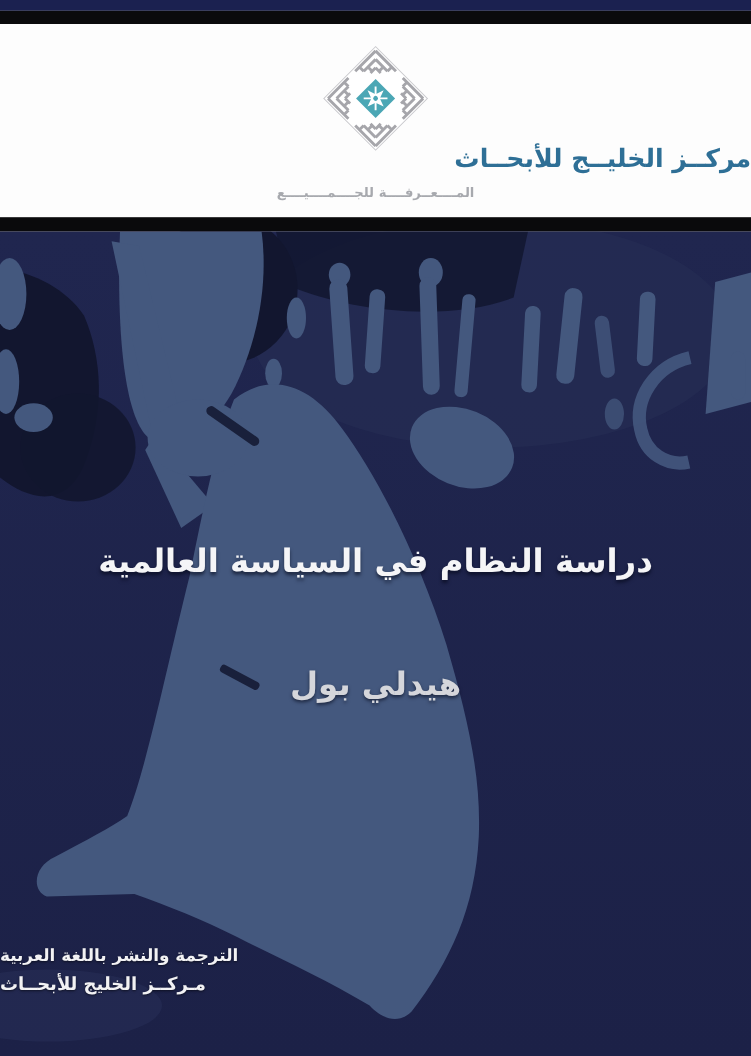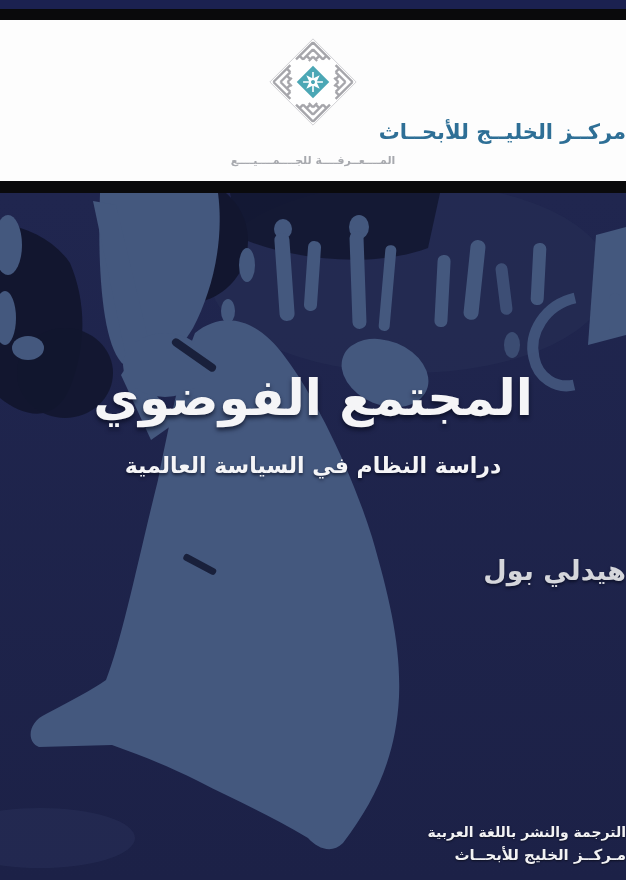--- a/index.html
+++ b/index.html
@@ -40,31 +40,31 @@
   .ph-mid{ fill:var(--photo-mid,#283057); }
   .ph-curve{ stroke:var(--photo-light,#44587e); fill:none; }
 
   .title{ position:absolute; top:176px; left:0; width:100%; margin:0;
     text-align:center; direction:rtl;
     font-size:50px; font-weight:bold; letter-spacing:-1px;
     color:var(--title-white,#f5f5f7);
     text-shadow:0 3px 4px rgba(4,7,24,.65); }
   .subtitle{ position:absolute; top:260px; left:0; width:100%; margin:0;
     text-align:center; direction:rtl;
-    font-size:22px; font-weight:bold;
+    font-size:27px; font-weight:bold;
     color:var(--title-white,#f5f5f7);
     text-shadow:0 2px 3px rgba(4,7,24,.6); }
   .author{ position:absolute; top:362px; left:0; width:100%;
-    direction:rtl;
+    text-align:center; direction:rtl;
     font-size:27px; font-weight:bold;
     color:var(--author-silver,#d5d6db);
     text-shadow:0 2px 3px rgba(4,7,24,.6); }
 
-  .imprint{ position:absolute; top:631px; left:0; width:100%;
-    text-align:right; direction:rtl; color:#f2f2f4;
+  .imprint{ position:absolute; top:596px; left:0; width:100%;
+    text-align:left; direction:rtl; color:#f2f2f4;
     text-shadow:0 1px 2px rgba(0,0,0,.55); }
   .imprint-line1{ font-size:14px; font-weight:bold; margin:0 0 6px 0; }
   .imprint-line2{ font-size:15px; font-weight:bold; margin:0; }
 
   
   .watermark{ position:absolute; top:548px; right:0; width:182px; height:136px;
     color:var(--watermark-gray,#939cba); opacity:.85; }
   .wm-text{ position:absolute; top:8px; right:4px; line-height:1;
     font-size:72px; font-weight:bold; letter-spacing:-2px; direction:rtl;
     transform:scale(.8,1.12); transform-origin:top right; }
@@ -163,21 +163,20 @@
         <ellipse class="ph-light" cx="165" cy="172" rx="42" ry="32"></ellipse>
         <ellipse class="ph-light" cx="385" cy="180" rx="45" ry="32" transform="rotate(22 385 180)"></ellipse>
       </g>
 
       <g>
         <rect class="ph-dark" x="168" y="158" width="52" height="8" rx="4" transform="rotate(35 194 162)" opacity=".85"></rect>
         <rect class="ph-dark" x="182" y="368" width="36" height="7" rx="3" transform="rotate(28 200 371)" opacity=".85"></rect>
       </g>
     </svg>
 
-    <h1 class="title">المجتمع الفوضوي</h1>
     <h2 class="subtitle">دراسة النظام في السياسة العالمية</h2>
     <div class="author">هيدلي بول</div>
 
     <div class="imprint">
       <p class="imprint-line1">الترجمة والنشر باللغة العربية</p>
       <p class="imprint-line2">مـركــز الخليج للأبحــاث</p>
     </div>
 
 
   </main>

